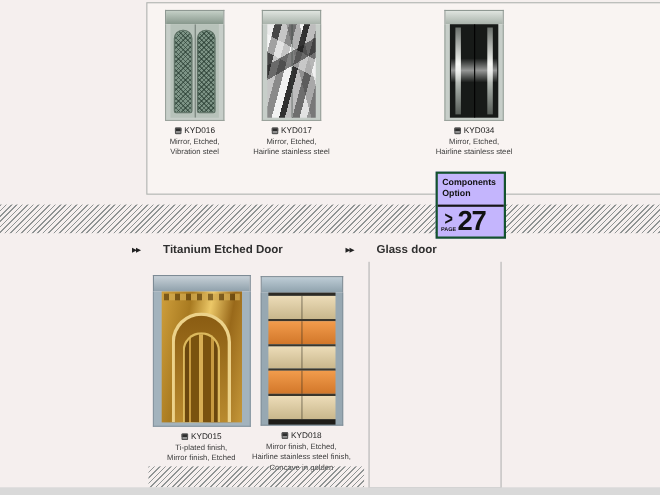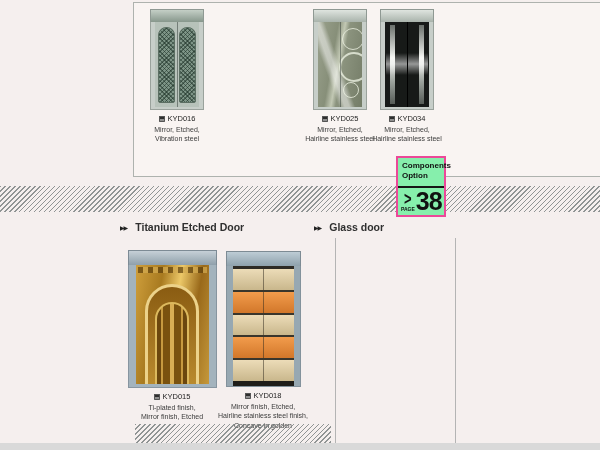--- a/index.html
+++ b/index.html
@@ -3,21 +3,21 @@
 <meta charset="utf-8">
 <style>
   html,body{margin:0;padding:0;}
   .canvas{position:relative;width:600px;height:450px;background:#f5efee;overflow:hidden;
           font-family:"Liberation Sans","DejaVu Sans",sans-serif;}
   
   .top-frame{position:absolute;left:133px;top:2px;width:470px;height:175px;
              border:1px solid #aeb2ae;background:#f9f4f2;box-sizing:border-box;}
   
   .unit{position:absolute;width:90px;text-align:center;}
-  .u1{left:132px;top:9px;} .u2{left:220px;top:9px;} .u3{left:295px;top:9px;} .u4{left:362px;top:9px;}
+  .u1{left:132px;top:9px;} .u2{left:220px;top:9px;} .u3{left:295px;top:9px;} .u4{left:386px;top:9px;}
   .tdoor{width:54px;margin:0 auto;position:relative;}
   .transom{height:13px;border:1px solid #8f9993;border-bottom:none;
            background:linear-gradient(to bottom,#dfe4df,#a9b3ab);box-sizing:border-box;}
   .frame{height:88px;padding:0 4px 2px;background:#c7cec9;border:1px solid #9aa29c;border-top:none;box-sizing:border-box;}
   .face{height:100%;position:relative;overflow:hidden;}
   .seam{position:absolute;left:50%;top:0;bottom:0;width:1px;background:rgba(60,70,64,.55);}
   
   .d016 .transom{background:linear-gradient(to bottom,#c4cfc6,#87978c);}
   .d016 .face{background:#b7c2ba;}
   .arch{position:absolute;top:5px;width:15px;height:74px;border-radius:8px 8px 2px 2px;border:1px solid #5c6f63;
@@ -52,42 +52,42 @@
   .code{display:flex;justify-content:center;align-items:center;gap:3px;font-size:7.5px;color:#222;margin-bottom:2px;}
   .brandmark{width:6px;height:6px;border-radius:1px;flex:0 0 auto;
              background:linear-gradient(to bottom,#2e2e2e 55%,#8f8f8f 55%);box-shadow:inset 0 0 0 1px #555;}
   .desc{font-size:7px;line-height:1.35;color:#3b3b3b;white-space:pre-line;}
   
   .hatch{background-image:repeating-linear-gradient(135deg,rgba(110,118,118,.75) 0 1px,transparent 1px 3.5px);}
   .band-top{position:absolute;left:0;top:186px;width:600px;height:26px;}
   .band-bottom{position:absolute;left:135px;top:424px;width:196px;height:19px;}
   .bottom-strip{position:absolute;left:0;top:443px;width:600px;height:7px;background:#d9d9d9;}
   
-  .badge{position:absolute;left:396px;top:156px;width:50px;background:#86efac;border:2px solid #ec4899;
+  .badge{position:absolute;left:396px;top:156px;width:64px;background:#c4b5fd;border:2px solid #14532d;
          z-index:5;box-sizing:border-box;}
   .badge-top{border-bottom:2px solid #161616;padding:3px 3px 4px 4px;font-weight:bold;font-size:8px;
              line-height:1.3;white-space:pre-line;color:#111;text-align:left;}
   .badge-bottom{display:flex;align-items:flex-end;padding:2px 2px 3px 3px;gap:1px;}
   .arrow-col{display:flex;flex-direction:column;align-items:center;line-height:1;}
   .badge-arrow{font-weight:bold;font-size:13px;transform:scaleY(1.35);display:inline-block;color:#111;}
   .badge-page{font-size:5px;font-weight:bold;margin-top:2px;color:#111;}
   .badge-num{font-size:25px;font-weight:bold;line-height:.9;letter-spacing:-1px;color:#111;}
   
   .sec-heading{position:absolute;font-size:10.5px;font-weight:bold;color:#2f2f2f;
-               display:flex;gap:8px;align-items:center;}
+               display:flex;gap:21px;align-items:center;}
   .h-titanium{left:120px;top:221px;}
   .h-glass{left:314px;top:221px;}
   .marker{font-size:6px;letter-spacing:-1px;color:#222;}
   
   .glass-box{position:absolute;left:335px;top:238px;width:121px;height:206px;
              border:1px solid #b4b4b4;border-top:none;box-sizing:border-box;}
   
   .bunit{position:absolute;text-align:center;}
-  .u15{left:117px;top:250px;width:110px;}
-  .u18{left:213px;top:251px;width:100px;}
+  .u15{left:128px;top:250px;width:110px;}
+  .u18{left:224px;top:251px;width:100px;}
   .u43{left:350px;top:240px;width:110px;z-index:2;}
   .bdoor{margin:0 auto;position:relative;}
   
   .d15{width:89px;}
   .d15 .transom{height:15px;background:linear-gradient(to bottom,#c6d0d7,#8fa0ab);border:1px solid #7d8b95;border-bottom:none;}
   .d15 .frame{height:123px;padding:0 7px 3px;background:#a3b3bd;border:1px solid #8795a0;border-top:none;}
   .d15 .face{background:linear-gradient(100deg,#cf9f3c 0%,#a87a20 30%,#ecc868 50%,#99691a 72%,#c5983a 100%);}
   .frieze{position:absolute;top:2px;left:2px;right:2px;height:6px;opacity:.8;
           background:repeating-linear-gradient(to right,rgba(90,60,10,.85) 0 5px,rgba(210,170,80,.9) 5px 10px);}
   .arch-outer{position:absolute;left:50%;transform:translateX(-50%);bottom:0;width:54px;height:100px;
@@ -141,42 +141,39 @@
     <div class="caption">
       <div class="code">
         <span class="brandmark"></span>
         <span>KYD016</span>
       </div>
       <div class="desc">Mirror, Etched,
 Vibration steel</div>
     </div>
   </div>
 
-
-  <div class="unit u3">
-    <div class="tdoor d025">
+  <div class="unit u2">
+    <div class="tdoor d017">
       <div class="transom"></div>
       <div class="frame">
         <div class="face">
-          <span class="circle c1"></span>
-          <span class="circle c2"></span>
-          <span class="circle c3"></span>
           <span class="seam"></span>
         </div>
       </div>
     </div>
     <div class="caption">
       <div class="code">
         <span class="brandmark"></span>
-        <span>KYD025</span>
+        <span>KYD017</span>
       </div>
       <div class="desc">Mirror, Etched,
 Hairline stainless steel</div>
     </div>
   </div>
+
 
   <div class="unit u4">
     <div class="tdoor d034">
       <div class="transom"></div>
       <div class="frame">
         <div class="face">
           <span class="vstrip vs-l"></span>
           <span class="vstrip vs-r"></span>
           <span class="hglow"></span>
           <span class="seam"></span>
@@ -196,21 +193,21 @@
   <div class="band-top hatch"></div>
 
   <div class="badge">
     <div class="badge-top">Components
 Option</div>
     <div class="badge-bottom">
       <span class="arrow-col">
         <span class="badge-arrow">&gt;</span>
         <span class="badge-page">PAGE</span>
       </span>
-      <span class="badge-num">38</span>
+      <span class="badge-num">27</span>
     </div>
   </div>
 
   <div class="sec-heading h-titanium">
     <span class="marker">▶▶</span>
     <span>Titanium Etched Door</span>
   </div>
   <div class="sec-heading h-glass">
     <span class="marker">▶▶</span>
     <span>Glass door</span>

